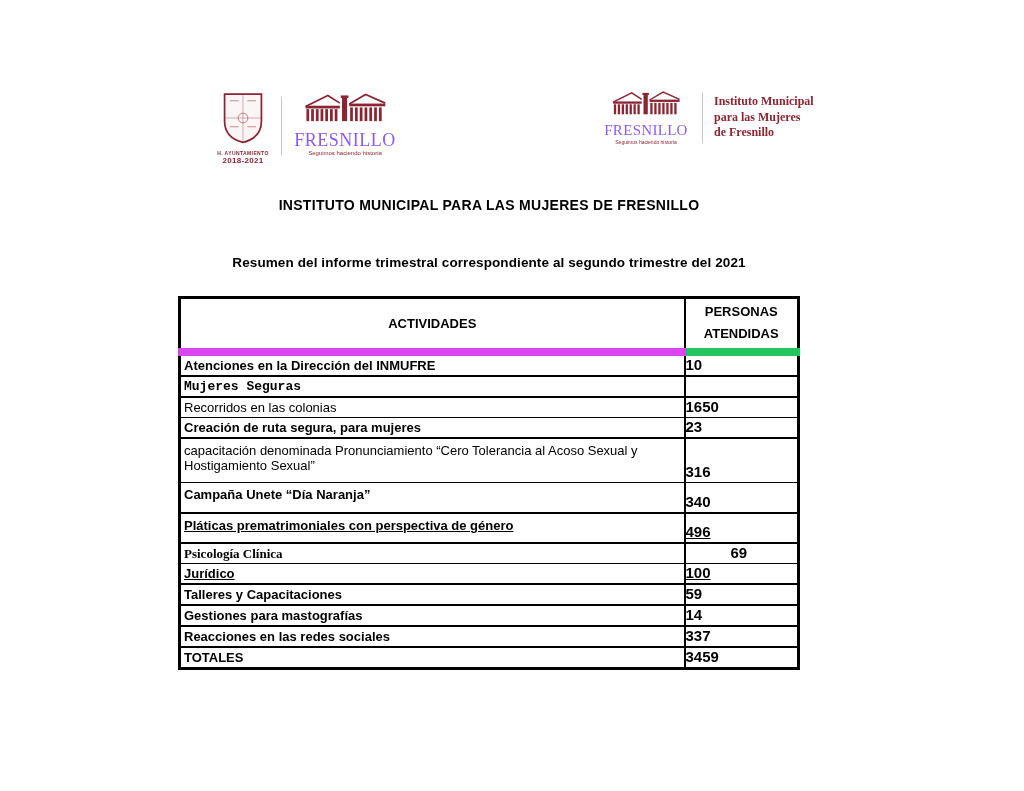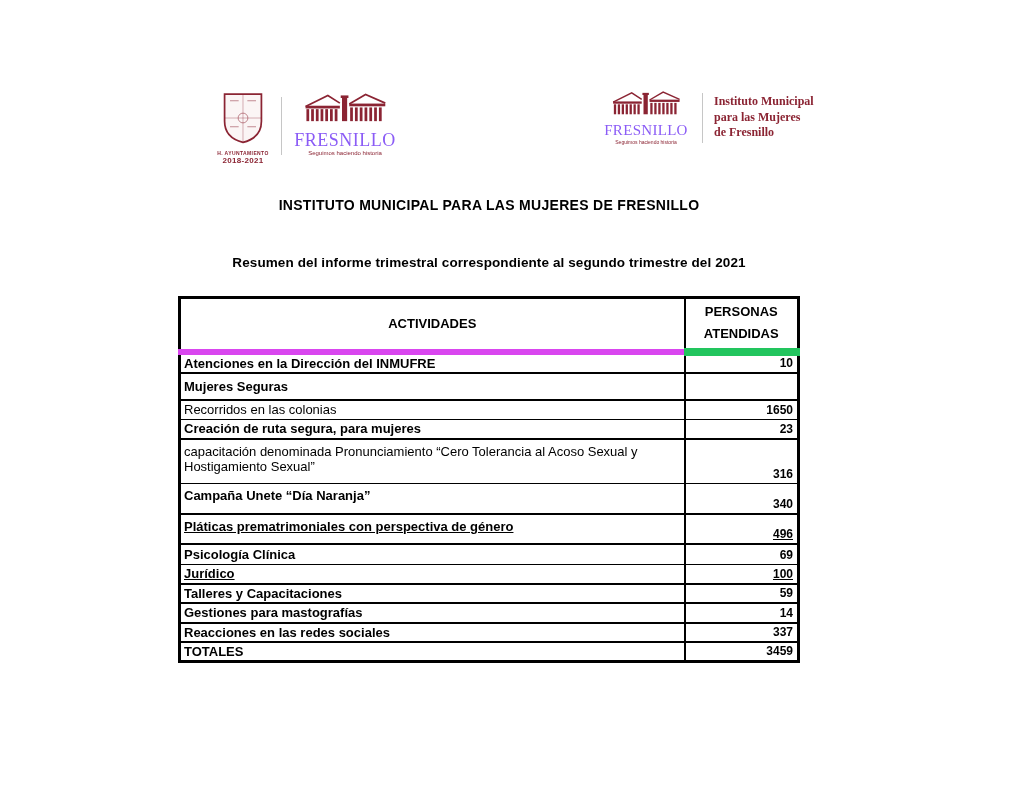--- a/index.html
+++ b/index.html
@@ -40,29 +40,29 @@
   }
 
   
   table.report {
     position:absolute; left:178px; top:296px; width:622px;
     border-collapse:collapse; table-layout:fixed;
     border:3px solid #000;
   }
   table.report thead tr { height:54px; }
   th.col-act { width:505px; font-size:13px; font-weight:bold; text-align:center;
-               border-right:2px solid #000; border-bottom:6px solid #d946ef; }
+               border-right:2px solid #000; border-bottom:8px solid #d946ef; }
   th.col-val { font-size:13px; font-weight:bold; text-align:center; line-height:1.7;
                border-bottom:8px solid #22c55e; }
   td { border-bottom:1px solid #000; }
   td.act { font-size:13px; line-height:15px; padding:0 2px 0 3px;
            border-right:2px solid #000; vertical-align:middle; overflow:hidden; }
   td.act.b { font-weight:bold; }
   td.act.tall { vertical-align:top; padding-top:4px; }
-  td.val { font-size:12px; font-weight:bold; text-align:right;
+  td.val { font-size:15px; font-weight:bold; text-align:left;
            vertical-align:bottom; padding:0 4px 2px 0; }
 </style>
 </head>
 <body>
 
 <div class="page">
 
   <div class="logo-left">
     <div class="crest-block">
       <span>
@@ -156,46 +156,46 @@
           <div>PERSONAS</div>
           <div>ATENDIDAS</div>
         </th>
       </tr>
     </thead>
     <tbody>
         <tr style="height: 19px;">
           <td class="act b" style="border-bottom-width: 2px;">Atenciones en la Dirección del INMUFRE</td>
           <td class="val" style="border-bottom-width: 2px;">10</td>
         </tr>
-        <tr style="height: 27px;">
+        <tr style="height: 21px; font-family: Liberation Mono, monospace;">
           <td class="act b" style="border-bottom-width: 2px;">Mujeres Seguras</td>
           <td class="val" style="border-bottom-width: 2px;"></td>
         </tr>
         <tr style="height: 20px;">
           <td class="act" style="border-bottom-width: 1px;">Recorridos en las colonias</td>
-          <td class="val" style="border-bottom-width: 1px; padding-left: 32px;">1650</td>
+          <td class="val" style="border-bottom-width: 1px;">1650</td>
         </tr>
         <tr style="height: 19px;">
           <td class="act" style="border-bottom-width: 2px; font-weight: bold;">Creación de ruta segura, para mujeres</td>
           <td class="val" style="border-bottom-width: 2px;">23</td>
         </tr>
         <tr style="height: 45px;">
           <td class="act tall" style="border-bottom-width: 1px;">capacitación denominada Pronunciamiento “Cero Tolerancia al Acoso Sexual y Hostigamiento Sexual”</td>
           <td class="val" style="border-bottom-width: 1px;">316</td>
         </tr>
         <tr style="height: 30px;">
           <td class="act b tall" style="border-bottom-width: 2px;">Campaña Unete “Día Naranja”</td>
           <td class="val" style="border-bottom-width: 2px;">340</td>
         </tr>
         <tr style="height: 30px; text-decoration: underline;">
           <td class="act b tall" style="border-bottom-width: 2px;">Pláticas prematrimoniales con perspectiva de género</td>
           <td class="val" style="border-bottom-width: 2px;">496</td>
         </tr>
         <tr style="height: 21px;">
-          <td class="act b" style="border-bottom-width: 1px;">Psicología Clínica</td>
+          <td class="act b" style="border-bottom-width: 1px; font-family: Liberation Serif, serif;">Psicología Clínica</td>
           <td class="val" style="border-bottom-width: 1px; padding-left: 45px;">69</td>
         </tr>
         <tr style="height: 19px; text-decoration: underline;">
           <td class="act b" style="border-bottom-width: 2px;">Jurídico</td>
           <td class="val" style="border-bottom-width: 2px;">100</td>
         </tr>
         <tr style="height: 19px;">
           <td class="act b" style="border-bottom-width: 2px;">Talleres y Capacitaciones</td>
           <td class="val" style="border-bottom-width: 2px;">59</td>
         </tr>

